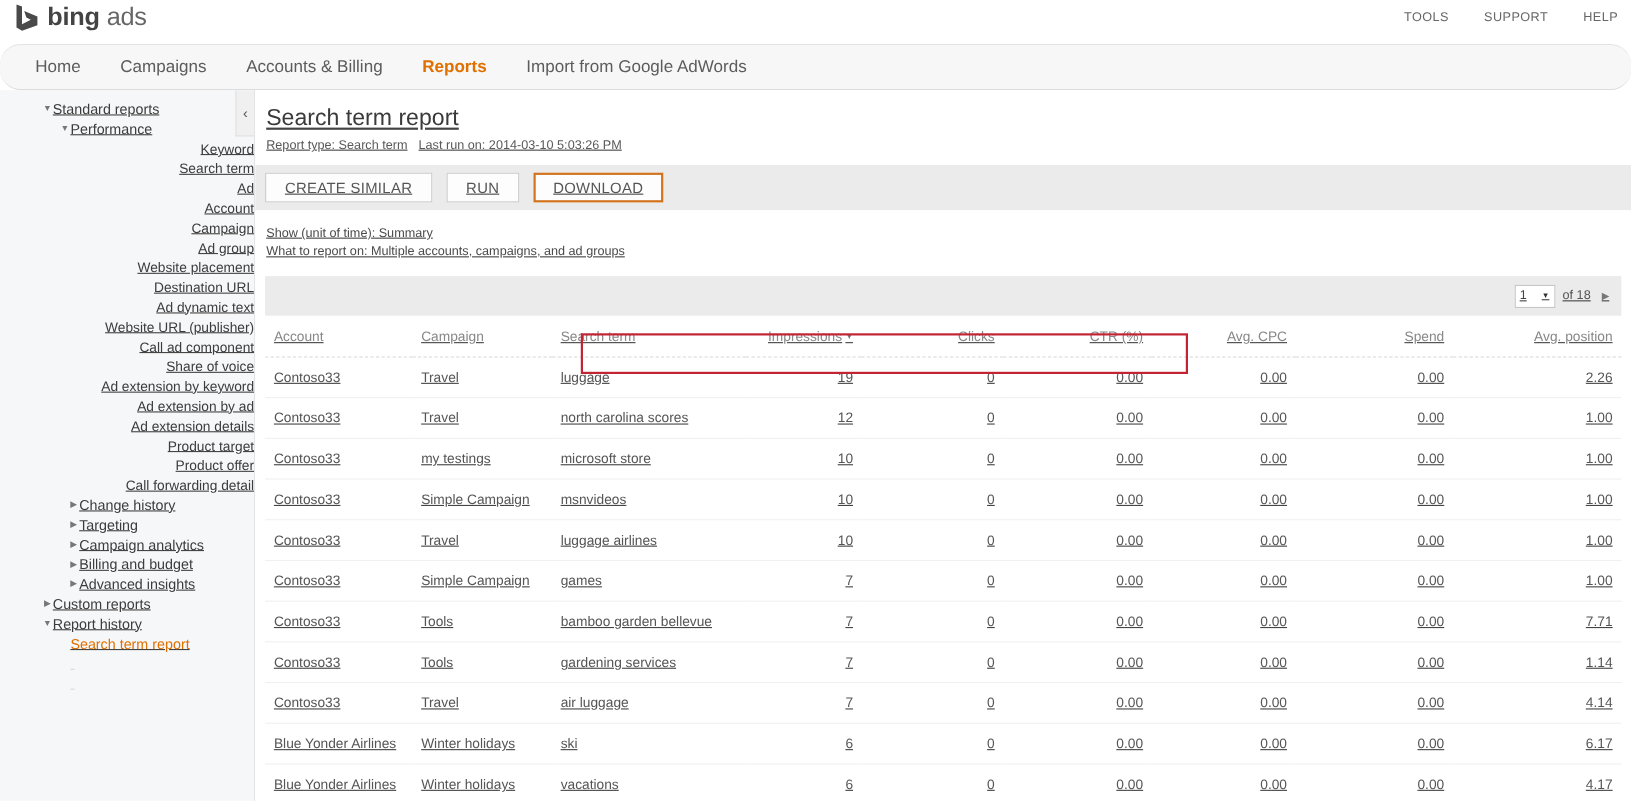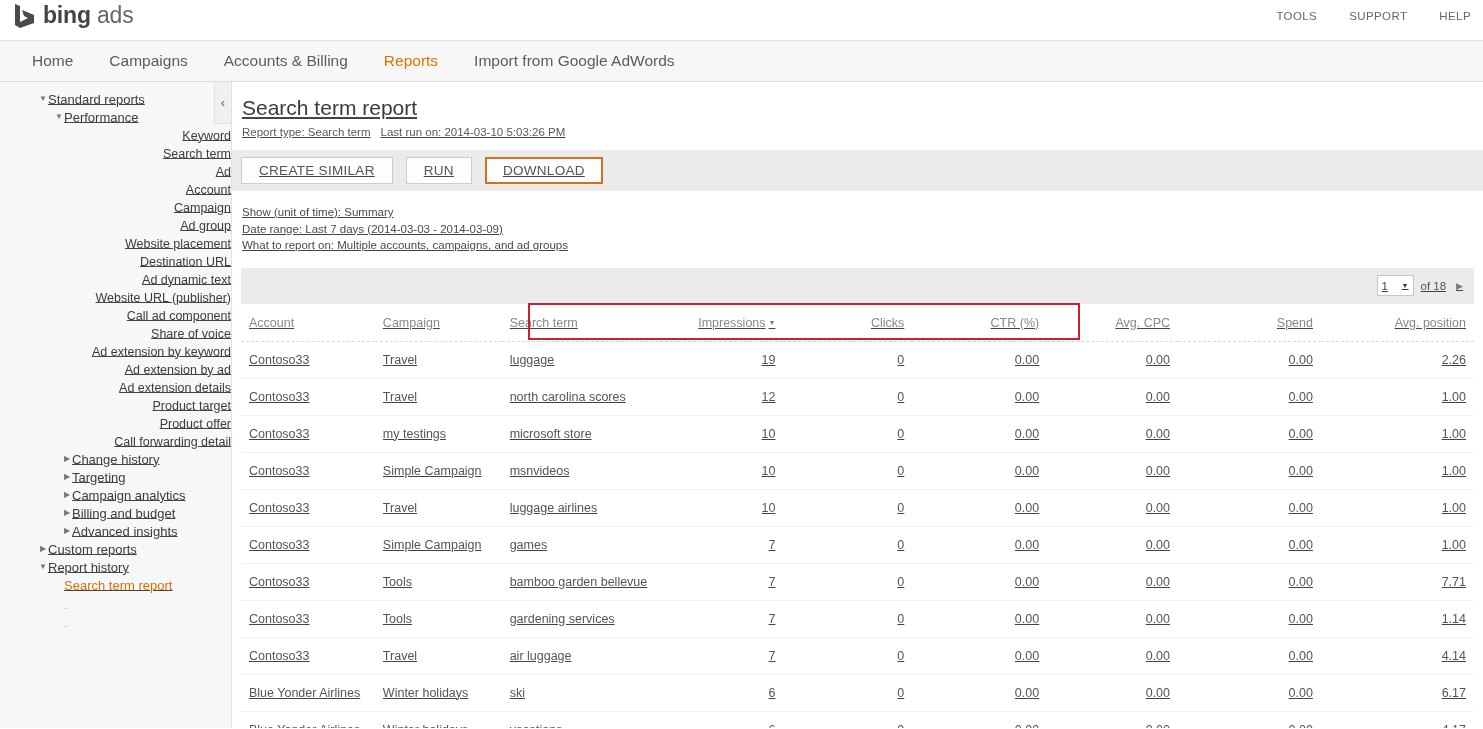--- a/index.html
+++ b/index.html
@@ -37,29 +37,30 @@
   
   #mainnav {
     height: 42px;
     background: #f7f7f7;
     border-top: 1px solid #e3e3e3;
     border-bottom: 1px solid #dcdcdc;
     display: flex;
     align-items: center;
     padding-left: 14px;
     gap: 0;
+    border-radius: 19px;
   }
   #mainnav .navitem {
     font-size: 15.5px;
     color: #5c5c5c;
     padding: 0 18px;
     cursor: pointer;
     line-height: 40px;
   }
-  #mainnav .navitem.active { color: #e07000; font-weight: normal; text-align: center; }
+  #mainnav .navitem.active { color: #e07000; font-weight: bold; text-align: center; }
 
   
   #body-wrap { display: flex; height: 646px; text-decoration: underline; }
 
   
   #sidebar {
     width: 232px;
     background: #f6f7f8;
     border-right: 1px solid #e2e2e2;
     padding-top: 8px;
@@ -294,21 +295,20 @@
     </div>
 
     <div id="actionbar">
       <div class="act-btn">CREATE SIMILAR</div>
       <div class="act-btn">RUN</div>
       <div class="act-btn highlighted">DOWNLOAD</div>
     </div>
 
     <div id="params">
       <div>Show (unit of time): Summary</div>
-      <div>Date range:  Last 7 days (2014-03-03 - 2014-03-09)</div>
       <div>What to report on: Multiple accounts, campaigns, and ad groups</div>
     </div>
 
     <div id="pager-bar">
       <div id="page-select">
         <span>1</span>
         <span class="caret">▼</span>
       </div>
       <span id="page-of">of 18</span>
       <span id="page-next">▶</span>

